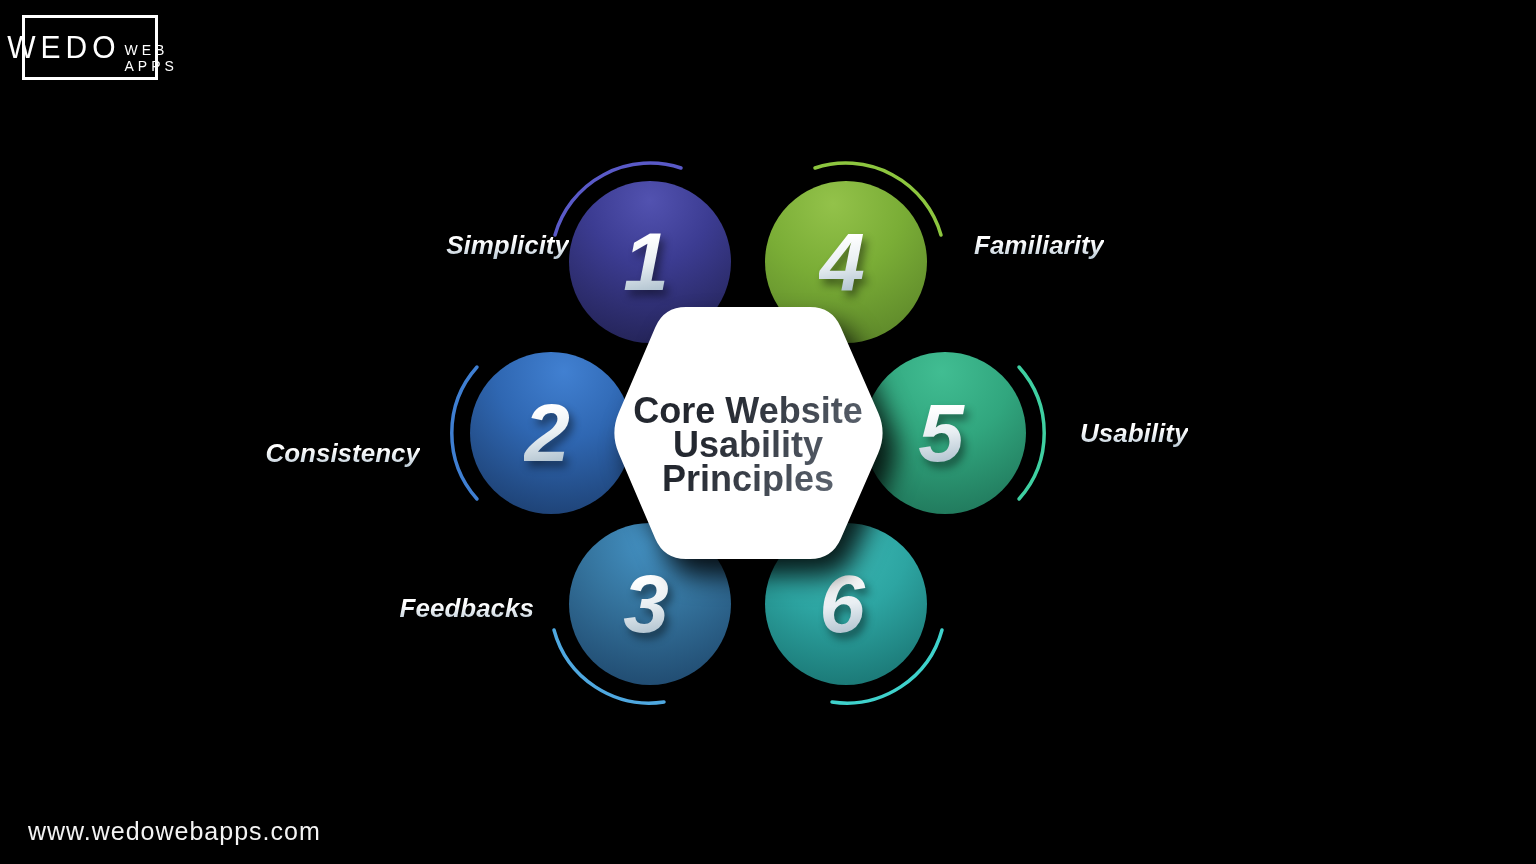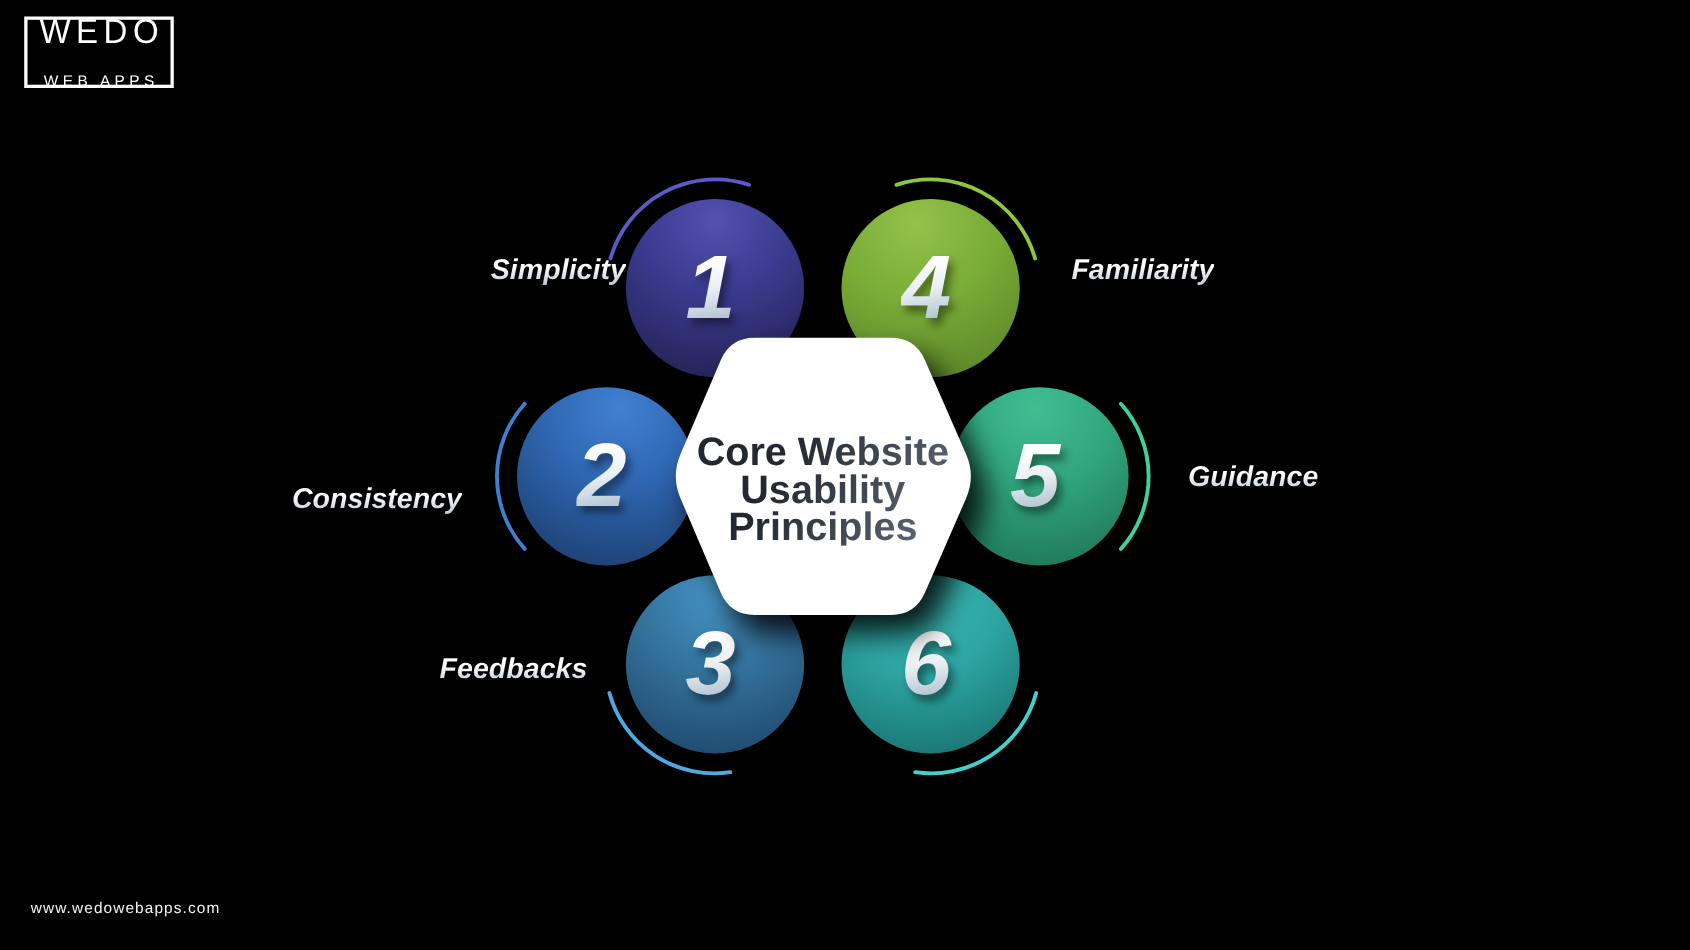--- a/index.html
+++ b/index.html
@@ -7,21 +7,21 @@
     width:1536px;height:864px;position:relative;overflow:hidden;
     font-family:"Liberation Sans",sans-serif;
     -webkit-font-smoothing:antialiased;
   }
   .stage{position:absolute;inset:0;background:#000;}
 
   
   .logo{
     position:absolute;left:22px;top:15px;width:136px;height:65px;
     border:3px solid #fff;box-sizing:border-box;
-    display:flex;flex-direction:column;align-items:center;justify-content:center;
+    display:flex;flex-direction:row;align-items:center;justify-content:center;
     color:#fff;
   }
   .logo-line1{font-size:30px;line-height:30px;letter-spacing:5px;font-weight:400;transform:scaleY(1.05);padding-left:5px;}
   .logo-line2{font-size:14px;line-height:16px;letter-spacing:4px;font-weight:400;margin-top:20px;padding-left:4px;}
 
   
   svg.arcs{position:absolute;left:0;top:0;width:1536px;height:864px;pointer-events:none;}
   svg.arcs path{fill:none;stroke-width:3.5;stroke-linecap:round;}
 
   
@@ -64,21 +64,21 @@
   .lab-1{right:967px;top:245px;}
   .lab-2{right:1116px;top:433px;margin-top:20px;}
   .lab-3{right:1002px;top:608px;}
   .lab-4{left:962px;top:245px;margin-left:12px;}
   .lab-5{left:1080px;top:433px;}
   .lab-6{left:957px;top:622px;}
 
   
   .footer{
     position:absolute;left:28px;top:817px;
-    color:#f4f4f4;font-size:14px;font-weight:400;letter-spacing:1px;
+    color:#f4f4f4;font-size:25px;font-weight:400;letter-spacing:1px;
   }
 </style>
 </head>
 <body>
 
 <div class="stage">
 
   <div class="logo">
     <div class="logo-line1">WEDO</div>
     <div class="logo-line2">WEB APPS</div>
@@ -123,18 +123,18 @@
       L 618.7,453.2 Q 610,433 618.7,412.8 Z"></path>
   </svg>
   <div class="hex-text">
     <div>Core Website</div>
     <div>Usability Principles</div>
   </div>
 
   <div class="label lab-1">Simplicity</div>
   <div class="label lab-4">Familiarity</div>
   <div class="label lab-2">Consistency</div>
-  <div class="label lab-5">Guidance</div>
+  <div class="label lab-5">Usability</div>
   <div class="label lab-3">Feedbacks</div>
 
   <div class="footer">www.wedowebapps.com</div>
 
 </div>
 
 </body></html>

